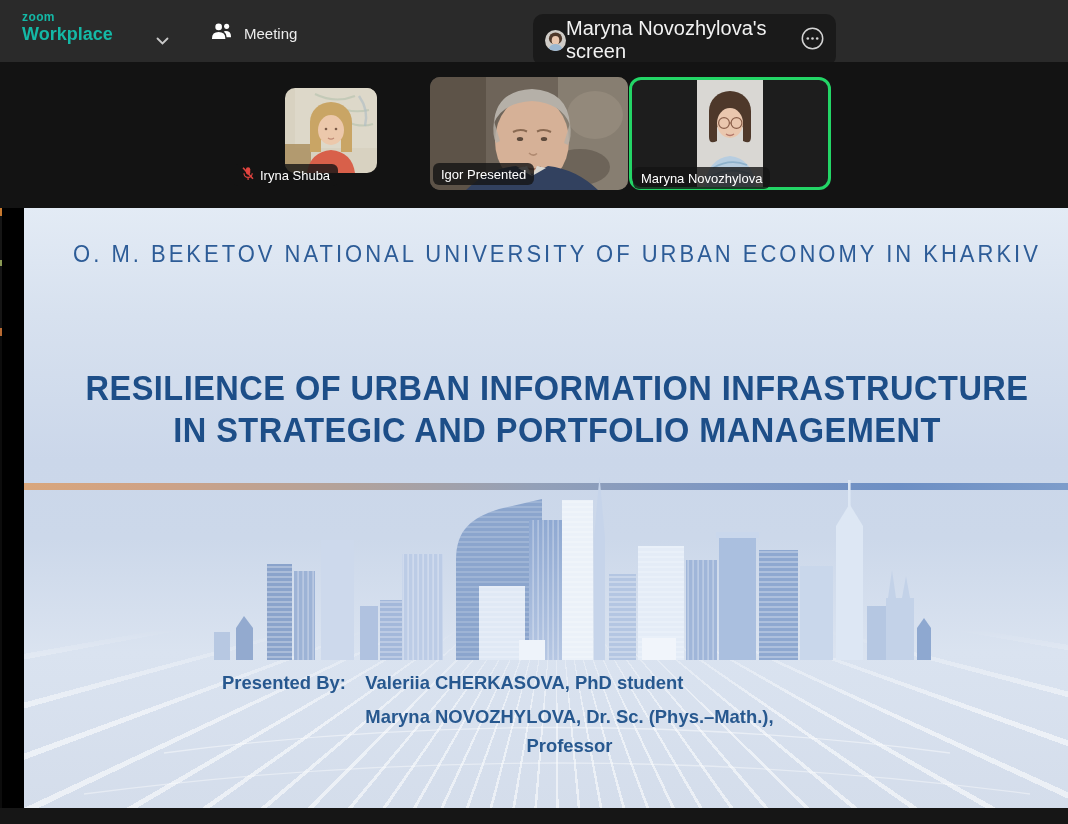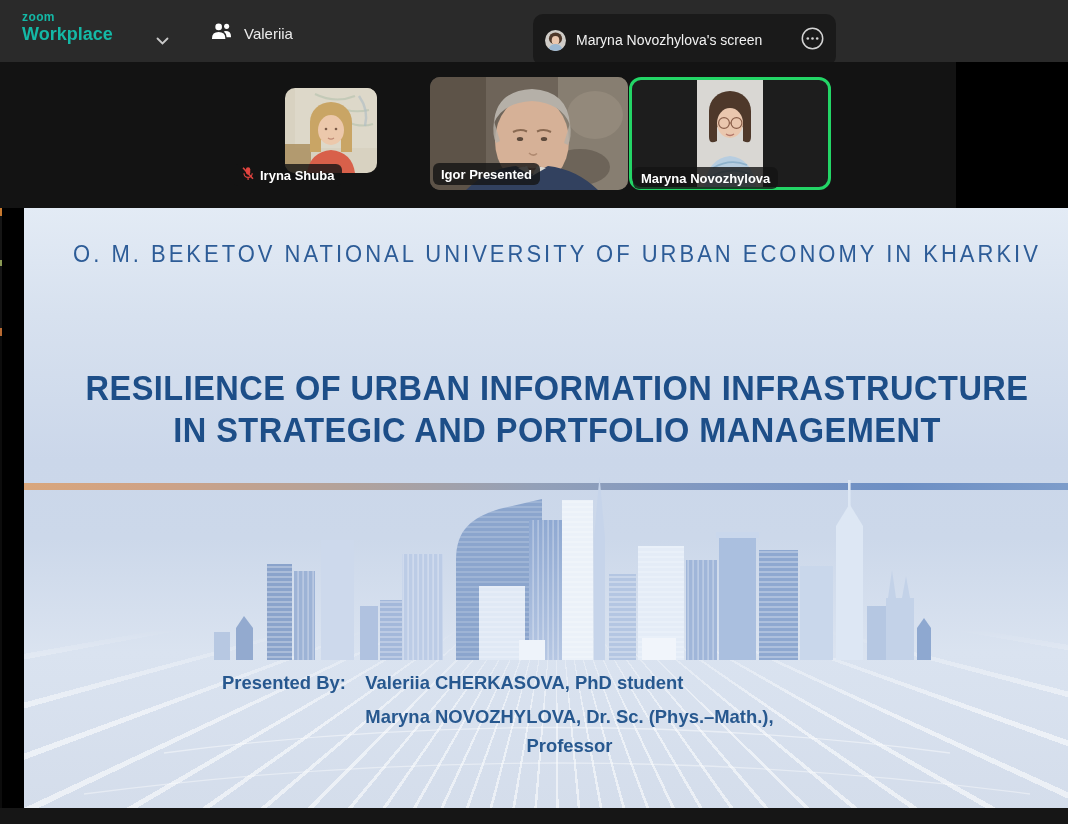--- a/index.html
+++ b/index.html
@@ -11,28 +11,28 @@
 
   
   .topbar { position:absolute; top:0; left:0; width:1068px; height:62px; background:#2a2a2a; }
   .brand { position:absolute; left:22px; top:11px; color:#14b8a6; line-height:1.12; cursor:default; }
   .brand-small { display:block; font-size:12px; font-weight:600; letter-spacing:.4px; }
   .brand-bold  { display:block; font-size:18px; font-weight:700;text-align:center; }
   .chevron-btn { position:absolute; left:152px; top:29px; background:none; border:none; padding:4px; cursor:pointer; }
   .meeting-tab { position:absolute; left:210px; top:22px; display:flex; align-items:center; gap:11px;
                  color:#ececec; font-size:15px; cursor:pointer; }
   .active-tab  { position:absolute; left:533px; top:14px; width:303px; height:52px; background:#1a1a1a;
-                 border-radius:10px; display:flex; align-items:center; gap:10px; padding:0 12px;
-                 color:#f2f2f2; font-size:14px; cursor:pointer; }
+                 border-radius:10px; display:flex; align-items:center; padding:0 12px;
+                 color:#f2f2f2; font-size:20px; cursor:pointer; }
   .tab-avatar  { width:21px; height:21px; border-radius:50%; overflow:hidden; flex:0 0 auto; display:block; }
   .more-btn    { margin-left:auto; width:23px; height:23px; flex:0 0 auto; display:flex; align-items:center;
                  justify-content:center; background:none; border:none; cursor:pointer; }
 
   
-  .strip { position:absolute; top:62px; left:0; width:956px; height:146px; background:#131313;font-weight:bold; }
+  .strip { position:absolute; top:62px; left:0; width:1068px; height:146px; background:#131313; }
   .tile  { position:absolute; border-radius:10px; overflow:hidden; cursor:pointer; background:#222; }
   .tile svg { display:block; }
   .tile-iryna  { left:285px; top:26px; width:92px;  height:85px; }
   .tile-igor   { left:430px; top:15px; width:198px; height:113px; }
   .tile-maryna { left:629px; top:15px; width:202px; height:113px; border:3px solid #23d566;
                  border-radius:12px; background:#1d1d1d; }
   .maryna-video { position:absolute; left:65px; top:0; width:66px; height:107px; }
   .name-label { position:absolute; height:22px; background:rgba(20,20,20,.8); border-radius:6px;
                 color:#fff; font-size:13px; display:flex; align-items:center; gap:5px; padding:0 8px;
                 white-space:nowrap; z-index:3; }
@@ -89,21 +89,21 @@
 
     <div class="tab meeting-tab">
       <span>
         <svg width="23" height="19" viewBox="0 0 24 20" fill="#ffffff">
           <circle cx="9" cy="5.2" r="3.5"></circle>
           <path d="M2 17 q0 -6.4 7 -6.4 q7 0 7 6.4 v1 H2 Z"></path>
           <circle cx="17.4" cy="4.6" r="2.7"></circle>
           <path d="M16.2 9.4 q5.8 0 5.8 5.6 v1 h-4.6 q-.2 -4 -3 -6 Z"></path>
         </svg>
       </span>
-      <span>Valeriia</span>
+      <span>Meeting</span>
     </div>
 
     <div class="tab active-tab">
       <span class="tab-avatar">
         <svg width="21" height="21" viewBox="0 0 21 21">
           <rect width="21" height="21" fill="#cfccc7"></rect>
           <ellipse cx="10.5" cy="8.6" rx="6.6" ry="6" fill="#4e382a"></ellipse>
           <ellipse cx="10.5" cy="10.4" rx="3.8" ry="4.4" fill="#eac7ae"></ellipse>
           <path d="M3 21 q1.5 -7 7.5 -7 q6 0 7.5 7 Z" fill="#9cb8d2"></path>
         </svg>

